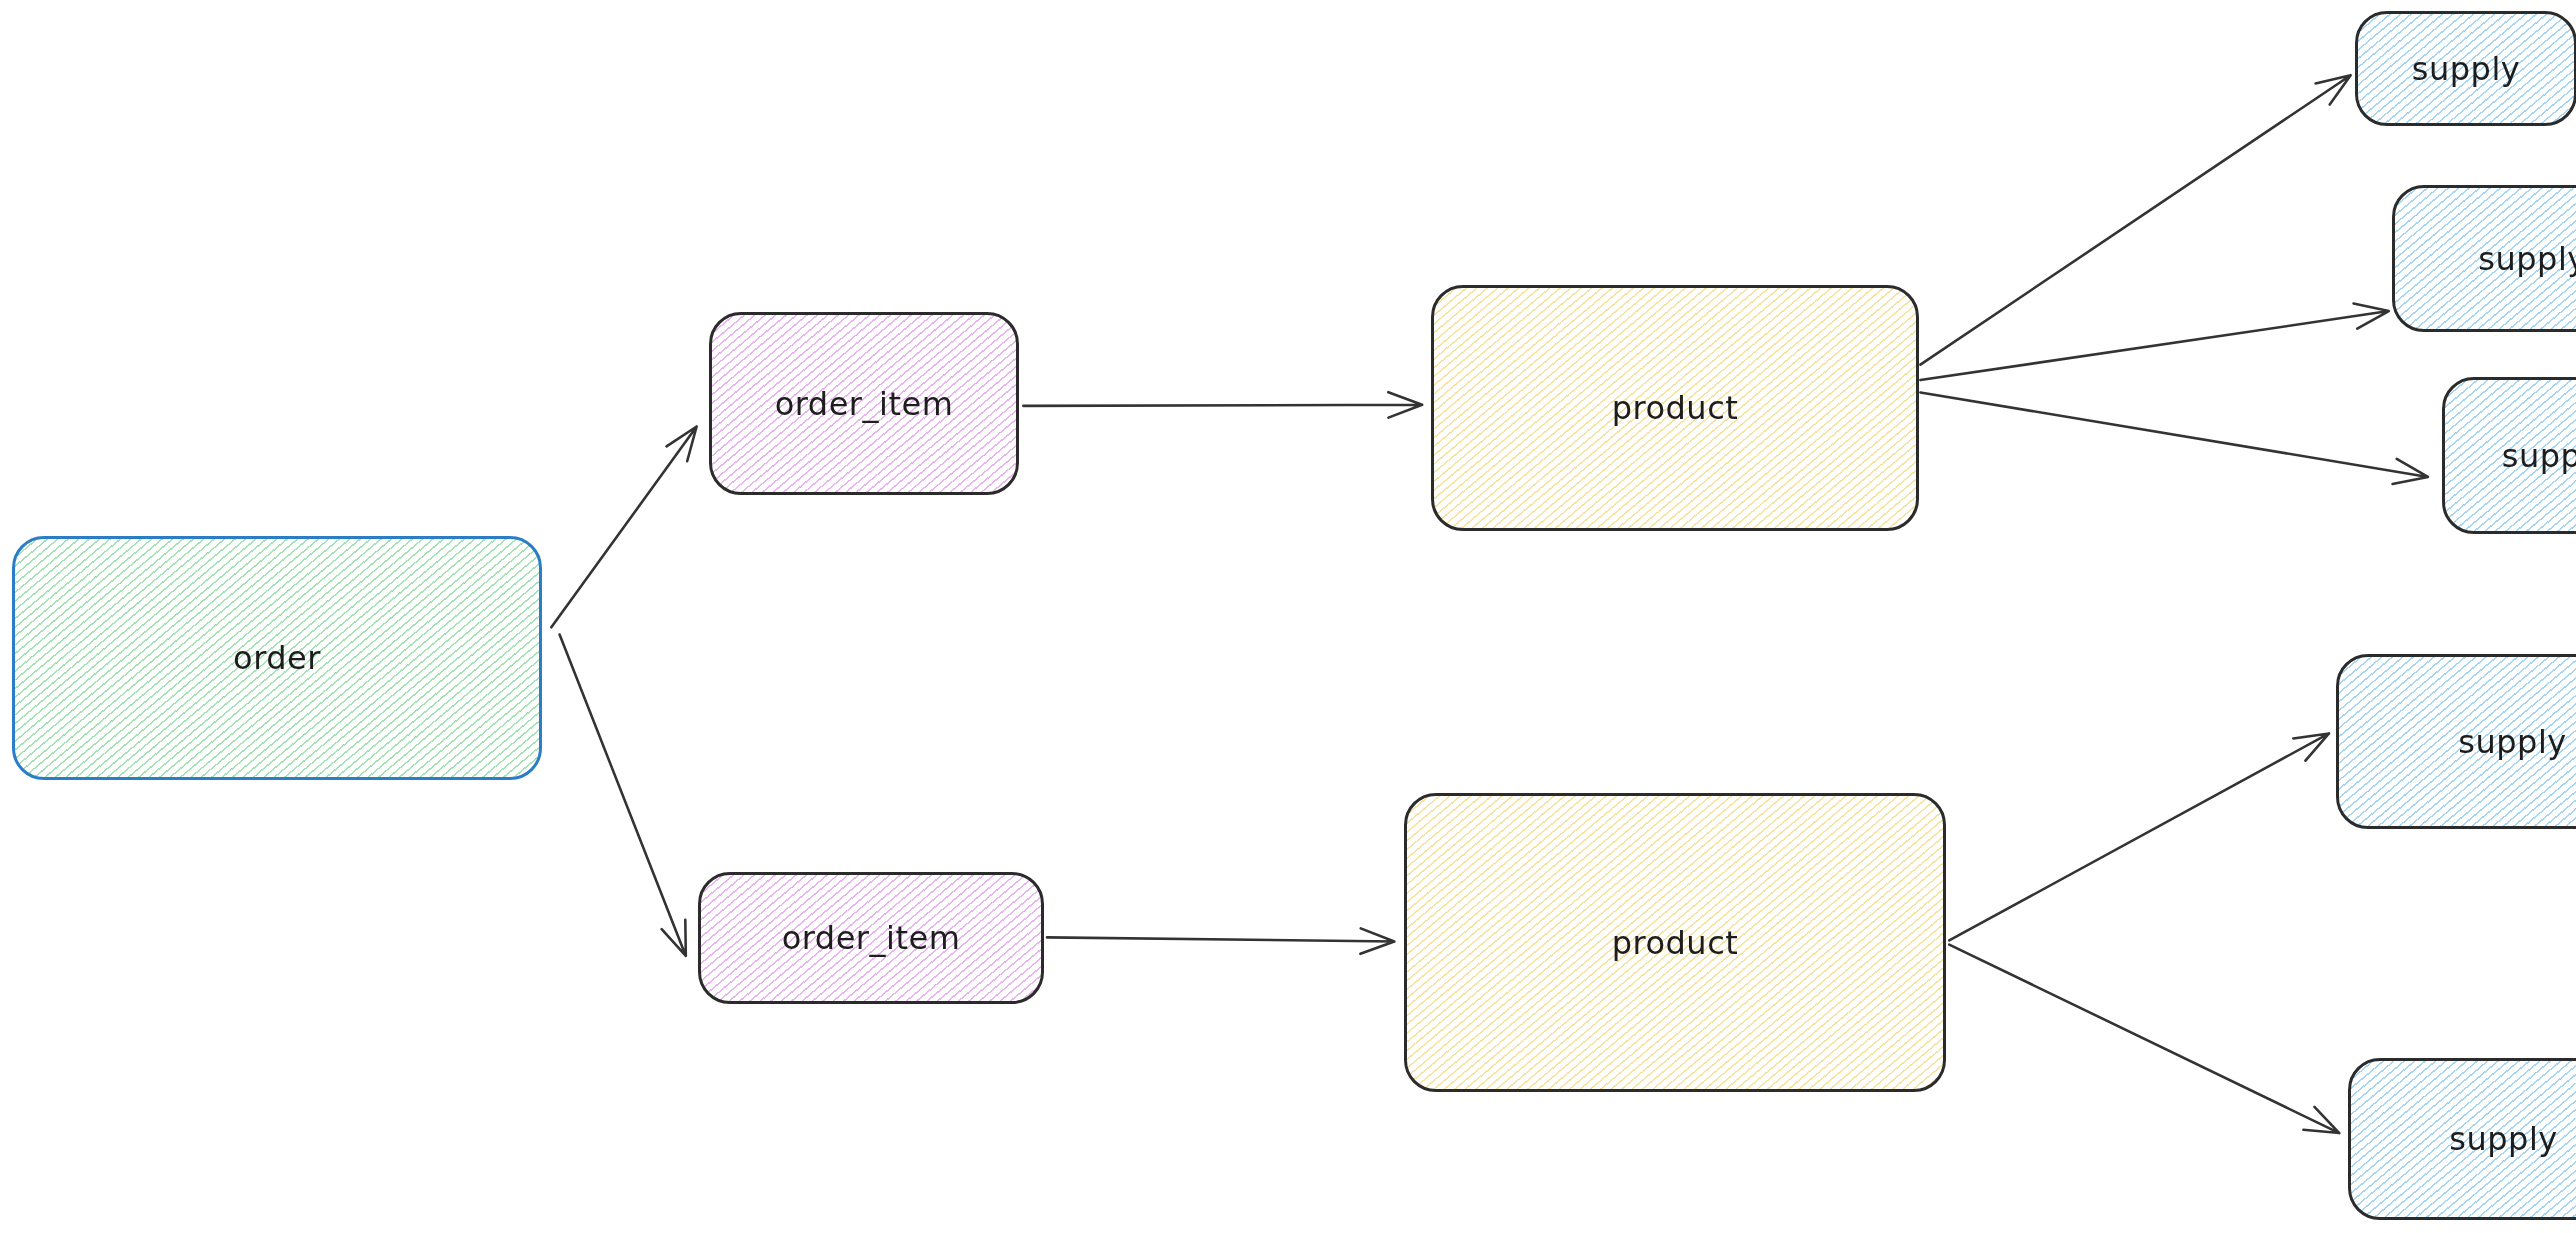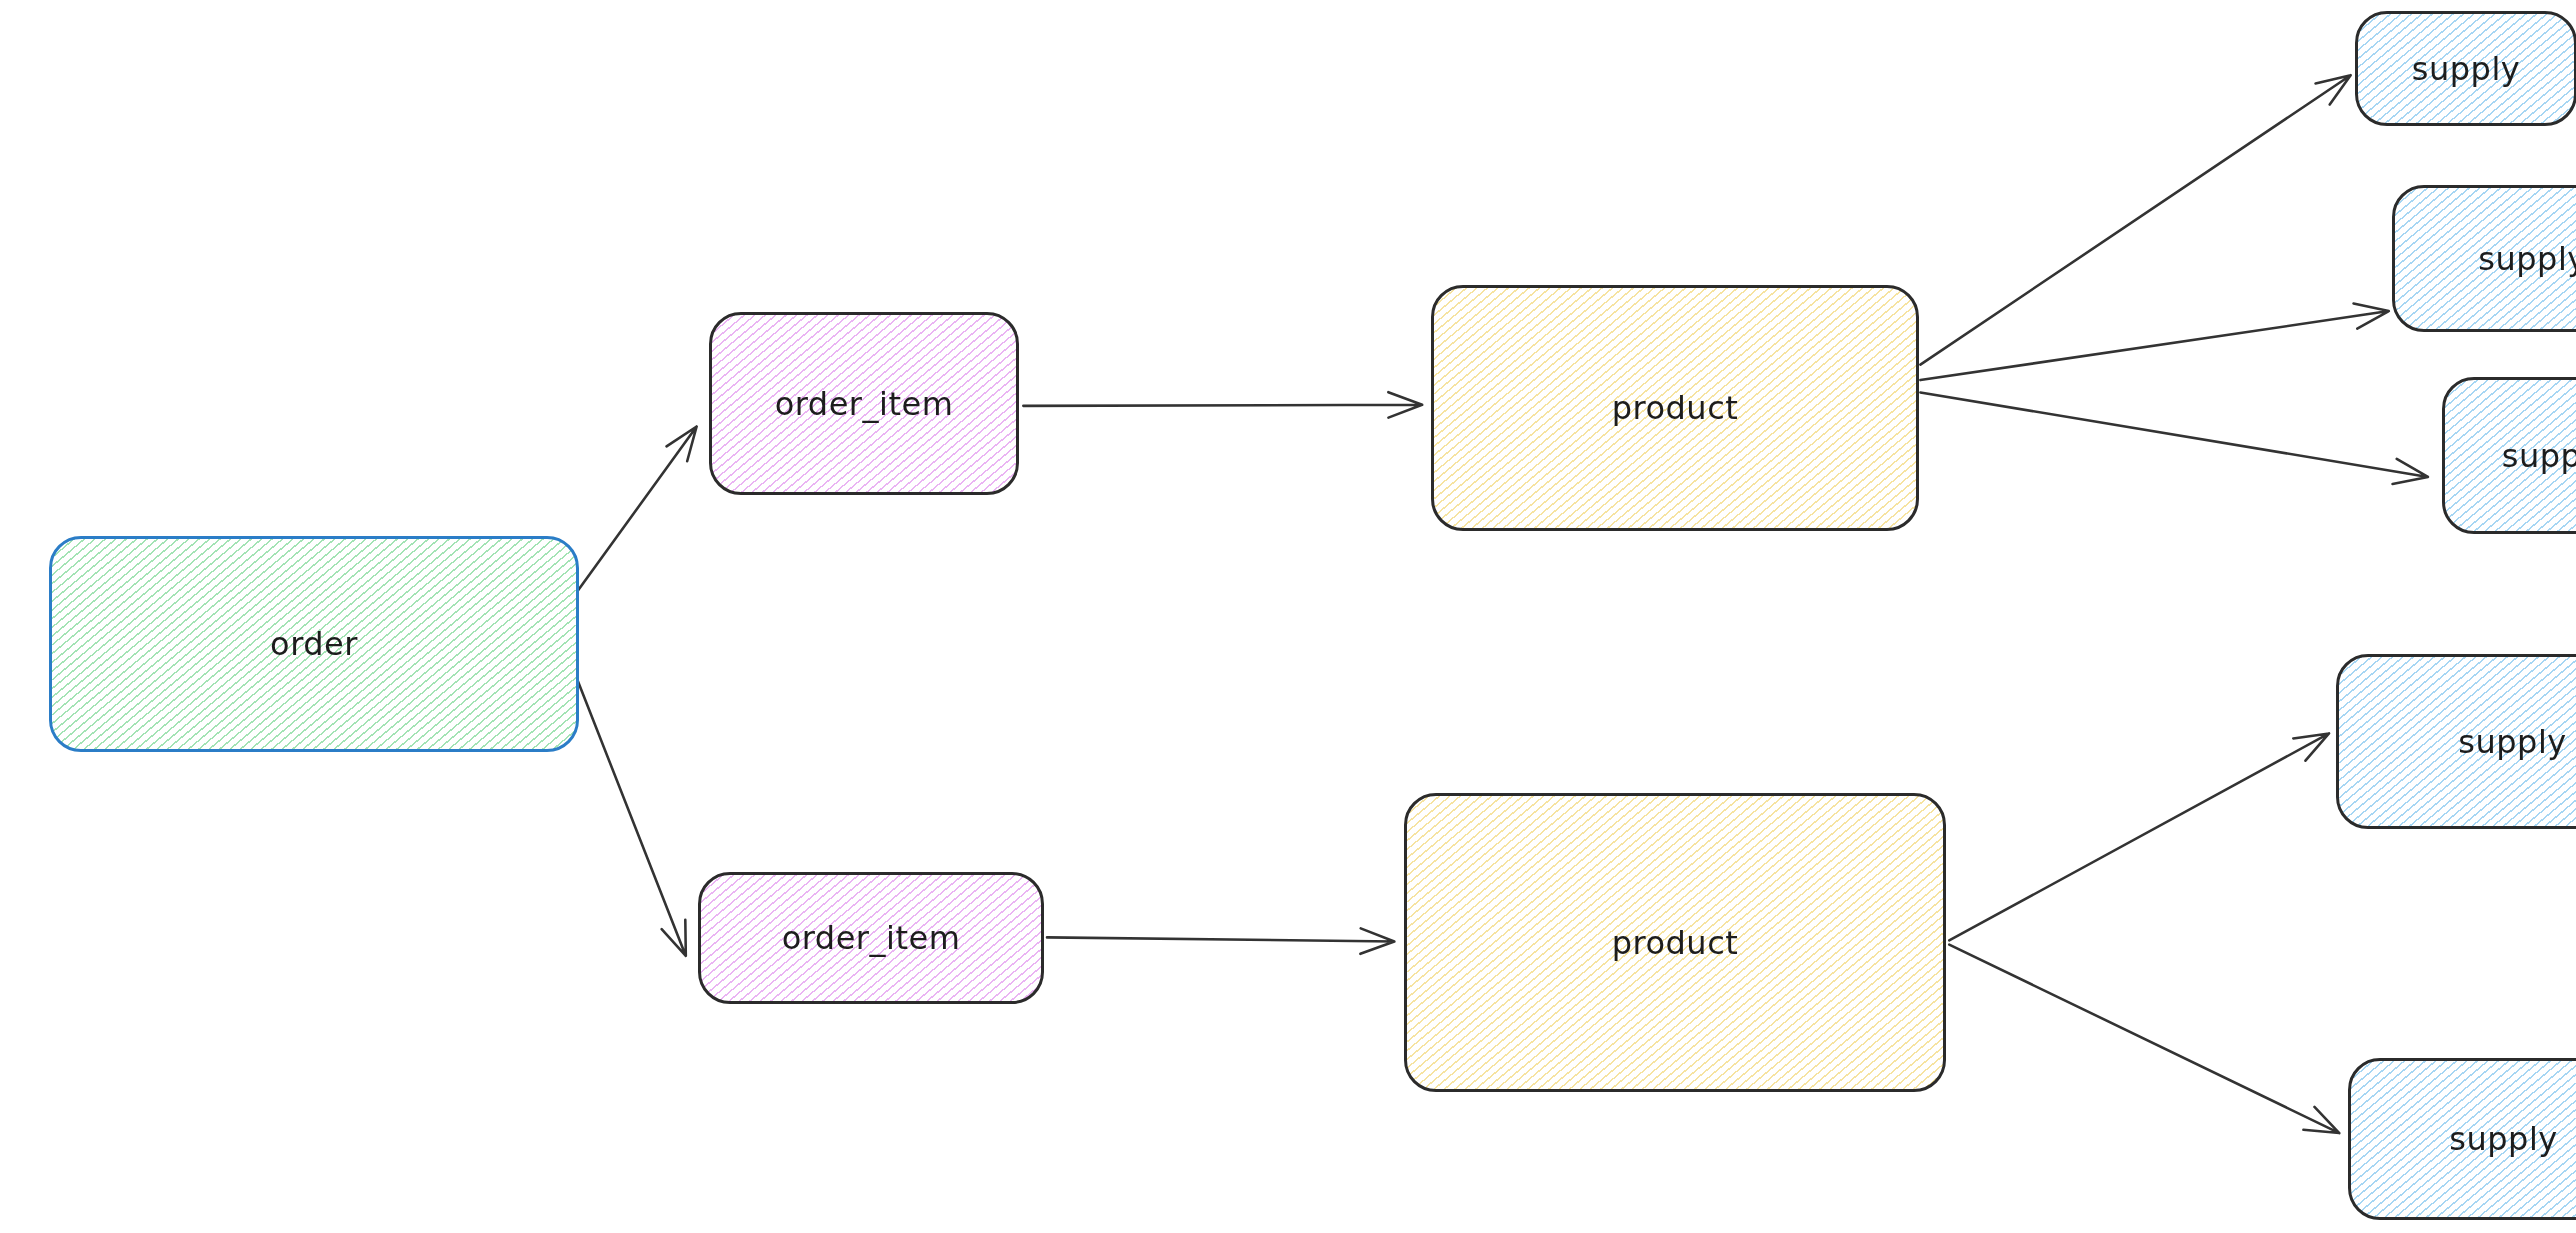--- a/index.html
+++ b/index.html
@@ -55,21 +55,21 @@
       <path d="M 1086 1232 L 1331 1856 M 1284.1 1804.0 L 1331 1856 L 1330.0 1786.0" class="edge"></path>
       <path d="M 1986 788 L 2760 786 M 2694.6 810.8 L 2760 786 L 2694.4 761.5" class="edge"></path>
       <path d="M 2032 1820 L 2706 1828 M 2640.2 1851.9 L 2706 1828 L 2640.8 1802.6" class="edge"></path>
       <path d="M 3727 708 L 4562 146 M 4521.4 203.0 L 4562 146 L 4493.9 162.1" class="edge"></path>
       <path d="M 3727 738 L 4636 604 M 4574.8 637.9 L 4636 604 L 4567.6 589.2" class="edge"></path>
       <path d="M 3727 762 L 4712 926 M 4643.3 939.6 L 4712 926 L 4651.4 890.9" class="edge"></path>
       <path d="M 3783 1826 L 4520 1424 M 4474.3 1477.0 L 4520 1424 L 4450.7 1433.7" class="edge"></path>
       <path d="M 3783 1834 L 4540 2200 M 4470.3 2193.7 L 4540 2200 L 4491.8 2149.3" class="edge"></path>
     </svg>
   <div id="nodes">
-      <div class="node" style="left: 12px; top: 536px; width: 530px; height: 216px; border-color: rgb(43, 125, 199); background-image: repeating-linear-gradient(140deg, rgb(163, 227, 180) 0px, rgb(163, 227, 180) 1.5px, transparent 1.5px, transparent 6.7px); margin-left: 37px;">
+      <div class="node" style="left: 12px; top: 536px; width: 530px; height: 244px; border-color: rgb(43, 125, 199); background-image: repeating-linear-gradient(140deg, rgb(163, 227, 180) 0px, rgb(163, 227, 180) 1.5px, transparent 1.5px, transparent 6.7px);">
         <span class="label">order</span>
       </div>
       <div class="node" style="left: 709px; top: 312px; width: 310px; height: 183px; border-color: rgb(43, 43, 43); background-image: repeating-linear-gradient(140deg, rgb(234, 180, 243) 0px, rgb(234, 180, 243) 1.5px, transparent 1.5px, transparent 6.7px);">
         <span class="label">order_item</span>
       </div>
       <div class="node" style="left: 698px; top: 872px; width: 346px; height: 132px; border-color: rgb(43, 43, 43); background-image: repeating-linear-gradient(140deg, rgb(234, 180, 243) 0px, rgb(234, 180, 243) 1.5px, transparent 1.5px, transparent 6.7px);">
         <span class="label">order_item</span>
       </div>
       <div class="node" style="left: 1431px; top: 285px; width: 488px; height: 246px; border-color: rgb(43, 43, 43); background-image: repeating-linear-gradient(140deg, rgb(246, 227, 160) 0px, rgb(246, 227, 160) 1.5px, transparent 1.5px, transparent 6.7px);">
         <span class="label">product</span>

